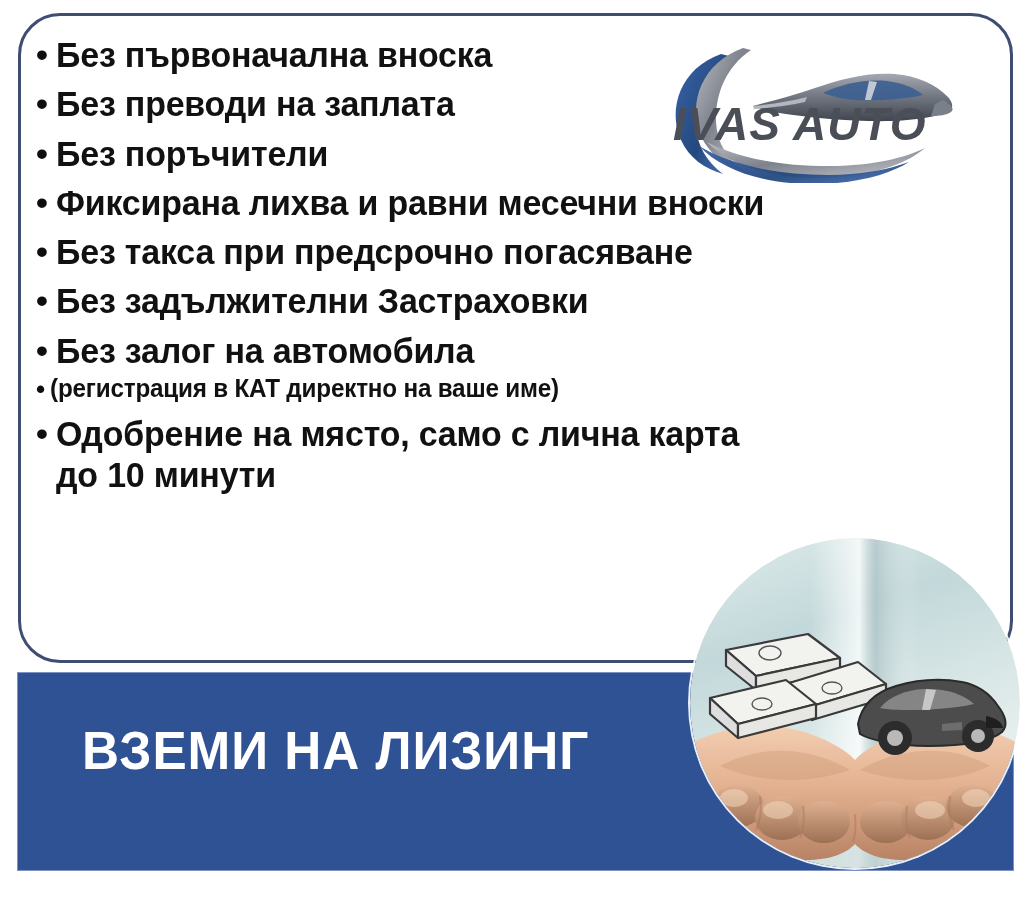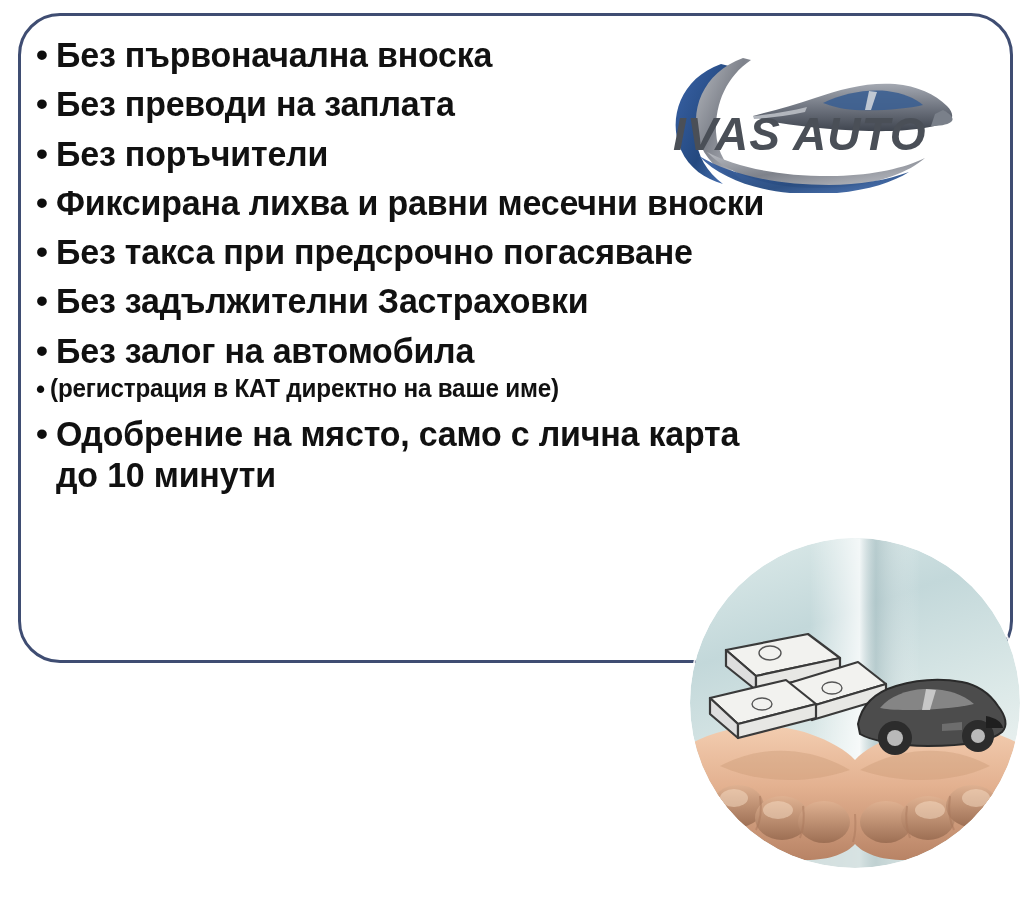--- a/index.html
+++ b/index.html
@@ -86,21 +86,21 @@
     margin-bottom: 10px;
     margin-top: -2px;
   }
 
   .bullet-row.tight { margin-bottom: 6px; }
 
   
   .logo {
     position: absolute;
     left: 655px;
-    top: 48px;
+    top: 38px;
     width: 310px;
     height: 145px;
     z-index: 5;
   }
   .logo svg { display: block; width: 100%; height: 100%; }
 
   
   .photo-circle {
     position: absolute;
     left: 690px;
@@ -354,14 +354,17 @@
           <circle cx="205" cy="200" r="8" fill="#b9b9b9"></circle>
           <circle cx="288" cy="198" r="16" fill="#2c2c2c"></circle>
           <circle cx="288" cy="198" r="7" fill="#b9b9b9"></circle>
           <path d="M296 178 C 306 180, 312 184, 313 190 L 296 190 Z" fill="#1f1f1f"></path>
           <path d="M252 186 L 272 184 L 272 192 L 252 193 Z" fill="#6d6d6d"></path>
         </g>
       </g>
     </svg>
   </div>
 
+  <div class="banner">
+    <div class="banner-text">ВЗЕМИ НА ЛИЗИНГ</div>
+  </div>
 
 </div>
 
 </body></html>

